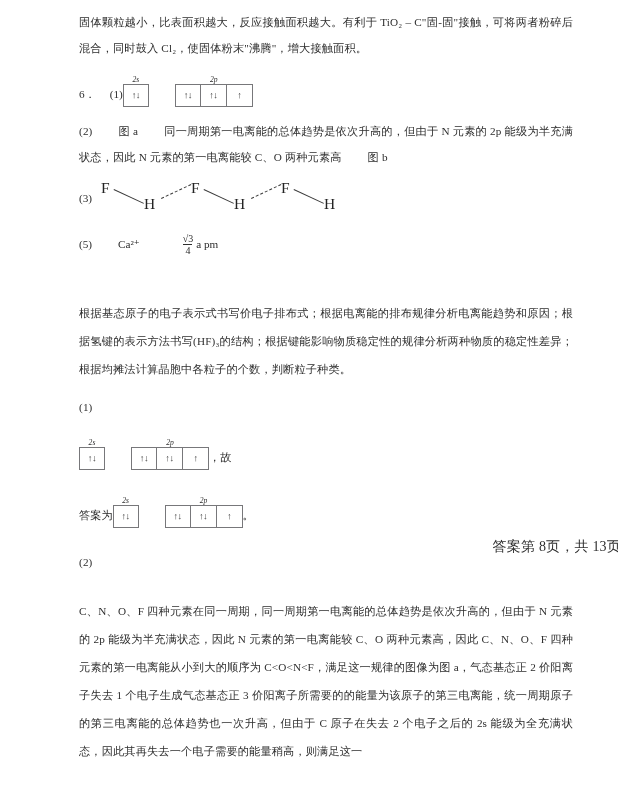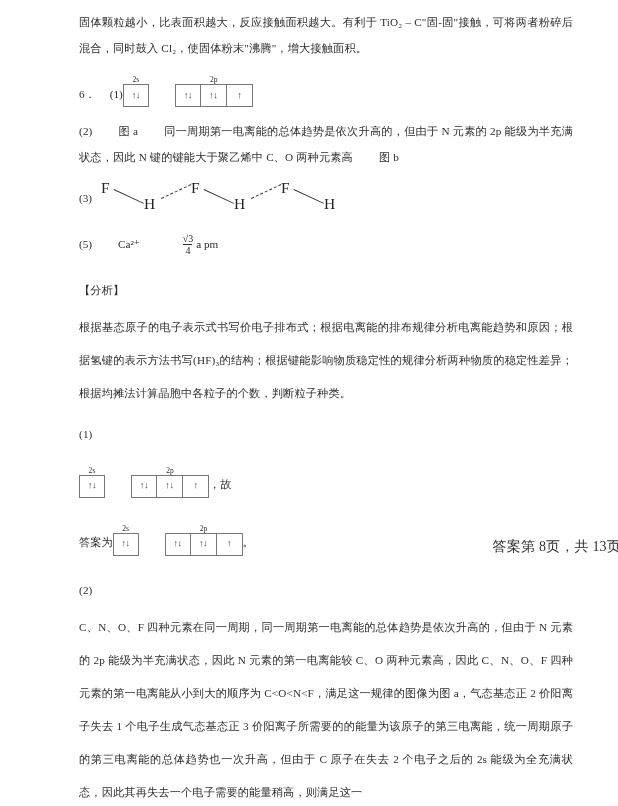--- a/index.html
+++ b/index.html
@@ -25,38 +25,39 @@
   }
   .para {
     font-size: 11.2px;
     line-height: 25.5px;
     text-align: justify;
     text-justify: inter-ideograph;
     margin: 0;
     letter-spacing: 0.15px;
     color: #2e2e2e;
   }
-  .para.loose { line-height: 33px; }
+  .para.loose { line-height: 28px; margin-top: 13px; }
   .spacer-8 { height: 8px; }
   .spacer-12 { height: 12px; }
   .spacer-14 { height: 14px; }
   .spacer-18 { height: 18px; }
   .spacer-22 { height: 22px; }
   .spacer-26 { height: 26px; }
 
   
   .orb-group {
     display: inline-flex;
     align-items: flex-end;
     vertical-align: bottom;
   }
   .orb-block {
     display: inline-flex;
     flex-direction: column;
     align-items: center;
+    font-style: italic;
   }
   .orb-label {
     font-size: 7.6px;
     line-height: 9px;
     color: #2e2e2e;
     margin-bottom: 0px;
     align-self: center;
   }
   .orb-boxes {
     display: inline-flex;
@@ -166,21 +167,21 @@
           <span class="orb-cell">↑↓</span>
           <span class="orb-cell">↑↓</span>
           <span class="orb-cell">↑</span>
         </span>
       </span>
     </span>
   </div>
 
   <div class="spacer-12"></div>
 
-  <p class="para"><span>(2)</span><span class="ind"></span><span>图 a</span><span class="ind"></span><span>同一周期第一电离能的总体趋势是依次升高的，但由于 N 元素的 2p 能级为半充满状态，因此 N 键的键能大于聚乙烯中 C、O 两种元素高</span><span class="ind"></span><span>图 b</span></p>
+  <p class="para"><span>(2)</span><span class="ind"></span><span>图 a</span><span class="ind"></span><span>同一周期第一电离能的总体趋势是依次升高的，但由于 N 元素的 2p 能级为半充满状态，因此 N 元素的第一电离能较 C、O 两种元素高</span><span class="ind"></span><span>图 b</span></p>
 
   <div class="spacer-8"></div>
 
   <div style="position:relative;height:46px;">
     <span style="position:absolute;left:0;top:14px;font-size:11.2px;">(3)</span>
     <div class="hf-chain">
       <span class="hf-atom" style="left:20px;top:2px;">F</span>
       <span class="hf-bond" style="left:33px;top:11px;width:33px;transform:rotate(25deg);"></span>
       <span class="hf-atom" style="left:63px;top:18px;">H</span>
       <span class="hf-hbond" style="left:80px;top:20px;width:33px;transform:rotate(-25deg);"></span>
@@ -206,21 +207,20 @@
     <span class="frac">
       <span class="num">√3</span>
       <span class="den">4</span>
     </span>
     <span class="txt">a pm</span>
   </div>
 
   <div class="spacer-12"></div>
 
   <div class="spacer-8"></div>
-  <p class="para">【分析】</p>
   <div class="spacer-8"></div>
   <p class="para loose">根据基态原子的电子表示式书写价电子排布式；根据电离能的排布规律分析电离能趋势和原因；根据氢键的表示方法书写(HF)₃的结构；根据键能影响物质稳定性的规律分析两种物质的稳定性差异；根据均摊法计算晶胞中各粒子的个数，判断粒子种类。</p>
 
   <div class="spacer-12"></div>
 
   <p class="para">(1)</p>
 
   <div class="spacer-18"></div>
 
   <div class="inline-row">

